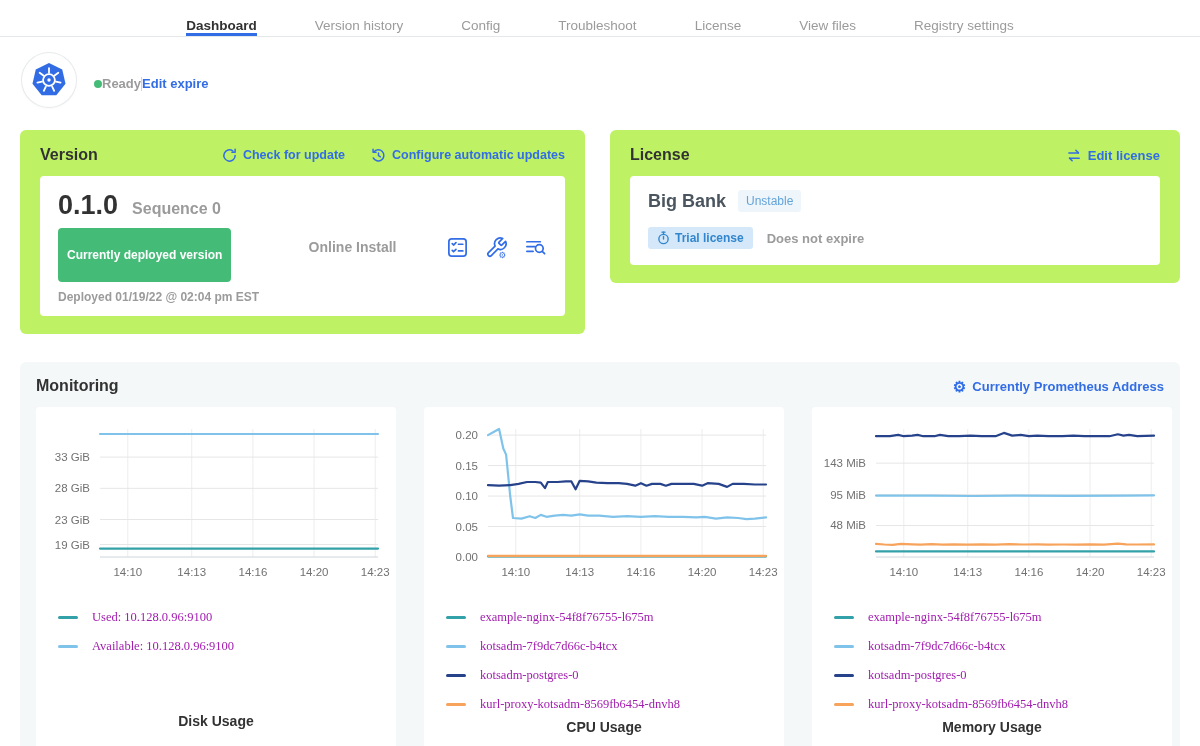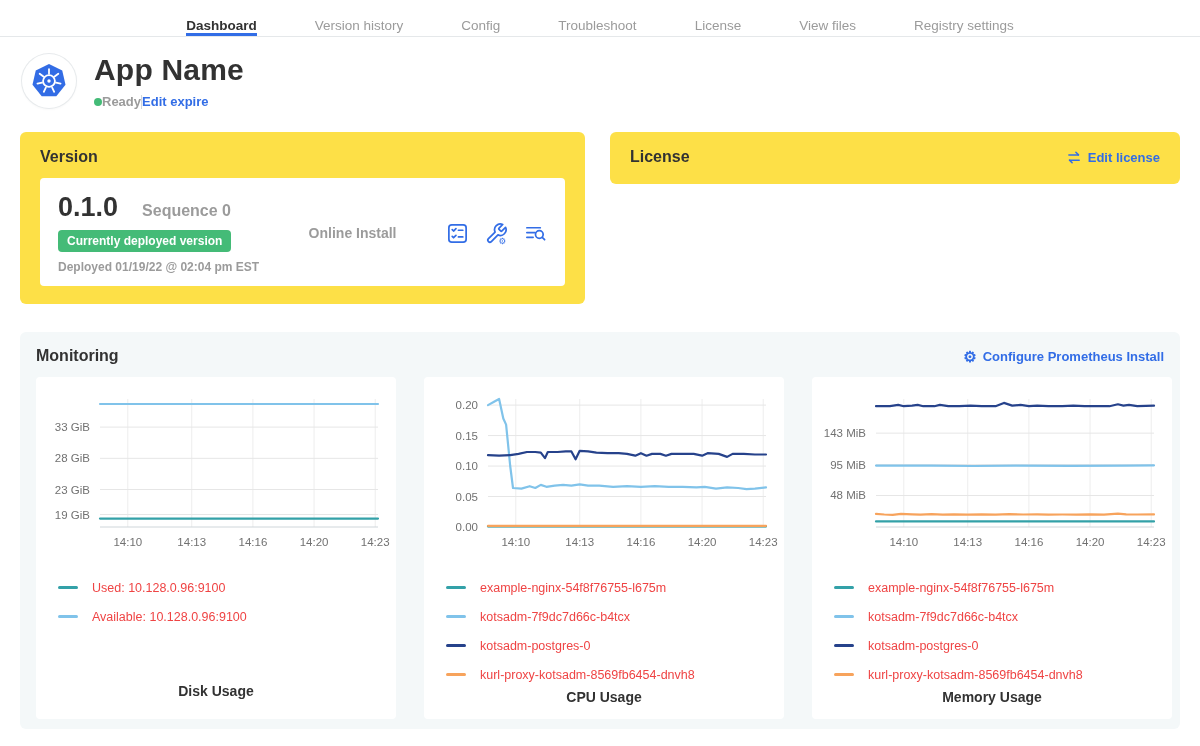--- a/index.html
+++ b/index.html
@@ -16,33 +16,33 @@
   .app-logo { width:54px; height:54px; border-radius:50%; background:#fff; box-shadow:0 0 0 1px #e7eaec, 0 1px 3px rgba(0,0,0,.06); display:flex; align-items:center; justify-content:center; }
   .app-title { font-size:30px; font-weight:bold; letter-spacing:.2px; }
   .app-status-row { display:flex; align-items:center; margin-top:7px; font-size:13px; }
   .status-dot { width:8px; height:8px; border-radius:50%; background:#44bb77; display:inline-block; }
   .status-label { color:#9b9b9b; font-weight:bold; }
   .vdiv { width:1px; height:14px; background:#d4d7d9; }
   .blue-link { color:#326de6; font-weight:bold; text-decoration:none; cursor:pointer; display:inline-flex; align-items:center; gap:6px; font-size:13px; }
 
   
   .cards-row { display:flex; align-items:flex-start; gap:25px; margin:23px 20px 0 20px; }
-  .panel { background:#fde047; border-radius:6px; padding:16px 20px 18px 20px; }
+  .panel { background:#bef264; border-radius:6px; padding:16px 20px 18px 20px; }
   .panel-head { display:flex; align-items:center; justify-content:space-between; }
   .panel-title { font-size:16px; font-weight:bold; }
   .head-links { display:flex; gap:26px; }
   .head-links .blue-link { font-size:12.5px; }
   .inner-card { background:#fff; border-radius:4px; margin-top:12px; }
 
   .version-panel { width:565px; }
   .version-inner { display:flex; align-items:center; justify-content:space-between; padding:14px 18px 12px 18px; min-height:96px; }
-  .vnum-row { display:flex; align-items:baseline; gap:24px; }
+  .vnum-row { display:flex; align-items:baseline; gap:14px; }
   .vnum { font-size:27px; font-weight:bold; }
   .vseq { font-size:16px; color:#9b9b9b; font-weight:bold; }
-  .deployed-badge { display:inline-block; background:#44bb77; color:#fff; font-size:12px; font-weight:bold; border-radius:4px; padding:4px 9px; margin-top:7px; }
+  .deployed-badge { display:inline-block; background:#44bb77; color:#fff; font-size:12px; font-weight:bold; border-radius:4px; padding:20px 9px; margin-top:7px; }
   .deployed-at { font-size:12px; color:#9b9b9b; font-weight:bold; margin-top:8px; }
   .install-type { font-size:14px; color:#9b9b9b; font-weight:bold; }
   .icon-btns { display:flex; gap:16px; color:#326de6; }
   .icon-btn { cursor:pointer; display:flex; align-items:center; }
   .see-link { margin-top:14px; font-size:14px; }
   .see-link .blue-link { font-size:14px; }
 
   .license-panel { width:570px; }
   .license-inner { padding:14px 18px 16px 18px; }
   .license-name-row { display:flex; align-items:center; gap:12px; }
@@ -53,21 +53,21 @@
   .expiry { font-size:13px; color:#9b9b9b; font-weight:bold; }
 
   
   .monitoring { margin:28px 20px 0 20px; background:#f4f8f9; border-radius:6px; padding:15px 16px 10px 16px; }
   .charts-row { display:flex; gap:28px; margin-top:12px; }
   .chart-card { width:360px; height:342px; background:#fff; border-radius:4px; display:flex; flex-direction:column; padding-top:10px; }
   .chart-svg-holder svg { display:block; }
   .legend { margin:14px 0 0 22px; }
   .legend-item { display:flex; align-items:center; gap:14px; height:29px; }
   .swatch { width:20px; height:3px; border-radius:2px; flex:none; }
-  .legend-label { font-size:12.5px; color:#ef4444; }
+  .legend-label { font-size:12.5px; color:#a21caf;font-family:Liberation Serif, serif; }
   .chart-title { margin-top:auto; text-align:center; font-size:14px; font-weight:bold; padding-bottom:20px; }
 
   .mono-gear { font-size:15px; line-height:1; }
   svg.icn { display:block; }
 </style>
 </head>
 <body>
 
 <nav class="nav">
     <div class="tab active">Dashboard</div>
@@ -90,35 +90,51 @@
         <line x1="22.3" y1="12.8" x2="25.8" y2="10.1"></line>
         <line x1="23.6" y1="18.5" x2="27.9" y2="19.5"></line>
         <line x1="20" y1="23.2" x2="21.9" y2="27.2"></line>
         <line x1="14" y1="23.2" x2="12.1" y2="27.2"></line>
         <line x1="10.4" y1="18.5" x2="6.1" y2="19.5"></line>
         <line x1="11.7" y1="12.8" x2="8.2" y2="10.1"></line>
       </g>
     </svg>
   </div>
   <div>
-    <h1 class="app-title">App Name</h1>
     <div class="app-status-row">
       <span class="status-dot"></span>
       <span class="status-label">Ready</span>
       <span class="vdiv"></span>
       <a class="blue-link">Edit expire</a>
     </div>
   </div>
 </header>
 
 <div class="cards-row">
 
   <section class="panel version-panel">
     <div class="panel-head">
       <span class="panel-title">Version</span>
+      <span class="head-links">
+        <a class="blue-link">
+          <svg class="icn" width="15" height="15" viewBox="0 0 16 16" stroke="#326de6" fill="none" stroke-width="1.6" stroke-linecap="round" stroke-linejoin="round">
+              <path d="M14 8A6 6 0 1 1 11.6 3.2"></path>
+              <path d="M14 1.2v3.4h-3.4"></path>
+            </svg>
+          <span>Check for update</span>
+        </a>
+        <a class="blue-link">
+          <svg class="icn" width="15" height="15" viewBox="0 0 16 16" stroke="#326de6" fill="none" stroke-width="1.6" stroke-linecap="round" stroke-linejoin="round">
+              <path d="M2.4 10.6A6 6 0 1 0 3 4.2"></path>
+              <path d="M2.2 1.4v3.2h3.2"></path>
+              <path d="M8 5.2v3l2.1 1.2"></path>
+            </svg>
+          <span>Configure automatic updates</span>
+        </a>
+      </span>
     </div>
 
     <div class="inner-card version-inner">
       <div>
         <div class="vnum-row">
           <span class="vnum">0.1.0</span>
           <span class="vseq">Sequence 0</span>
         </div>
         <span class="deployed-badge">Currently deployed version</span>
         <div class="deployed-at">Deployed 01/19/22 @ 02:04 pm EST</div>
@@ -161,30 +177,48 @@
         <svg class="icn" width="16" height="15" viewBox="0 0 16 16" stroke="#326de6" fill="none" stroke-width="1.6" stroke-linecap="round" stroke-linejoin="round">
             <path d="M2.5 5.2h10"></path>
             <path d="M10 2.4l2.8 2.8"></path>
             <path d="M13.5 10.8h-10"></path>
             <path d="M6 13.6l-2.8-2.8"></path>
           </svg>
         <span>Edit license</span>
       </a>
     </div>
 
+    <div class="inner-card license-inner">
+      <div class="license-name-row">
+        <span class="license-name">Big Bank</span>
+        <span class="channel-badge">Unstable</span>
+      </div>
+      <div class="license-meta-row">
+        <span class="trial-badge">
+          <svg class="icn" width="13" height="14" viewBox="0 0 14 15" stroke="#3186cd" fill="none" stroke-width="1.5" stroke-linecap="round">
+              <line x1="5.4" y1="1.2" x2="8.6" y2="1.2"></line>
+              <line x1="7" y1="1.2" x2="7" y2="3.2"></line>
+              <circle cx="7" cy="8.6" r="5"></circle>
+              <path d="M7 8.6V5.8"></path>
+            </svg>
+          <span>Trial license</span>
+        </span>
+        <span class="expiry">Does not expire</span>
+      </div>
+    </div>
 
   </section>
 </div>
 
 <section class="monitoring">
   <div class="panel-head">
     <span class="panel-title">Monitoring</span>
     <a class="blue-link">
       <span class="mono-gear">⚙</span>
-      <span>Configure Prometheus Install</span>
+      <span>Currently Prometheus Address</span>
     </a>
   </div>
 
   <div class="charts-row">
     <div class="chart-card">
       <div class="chart-svg-holder">
           <svg width="360" height="172" viewBox="0 0 360 172">
             <line x1="91.8" y1="12" x2="91.8" y2="140" stroke="#ededed" stroke-width="1"></line>
             <text x="91.8" y="159" text-anchor="middle" font-size="11.5" fill="#717171">14:10</text>
             <line x1="155.74" y1="12" x2="155.74" y2="140" stroke="#ededed" stroke-width="1"></line>

